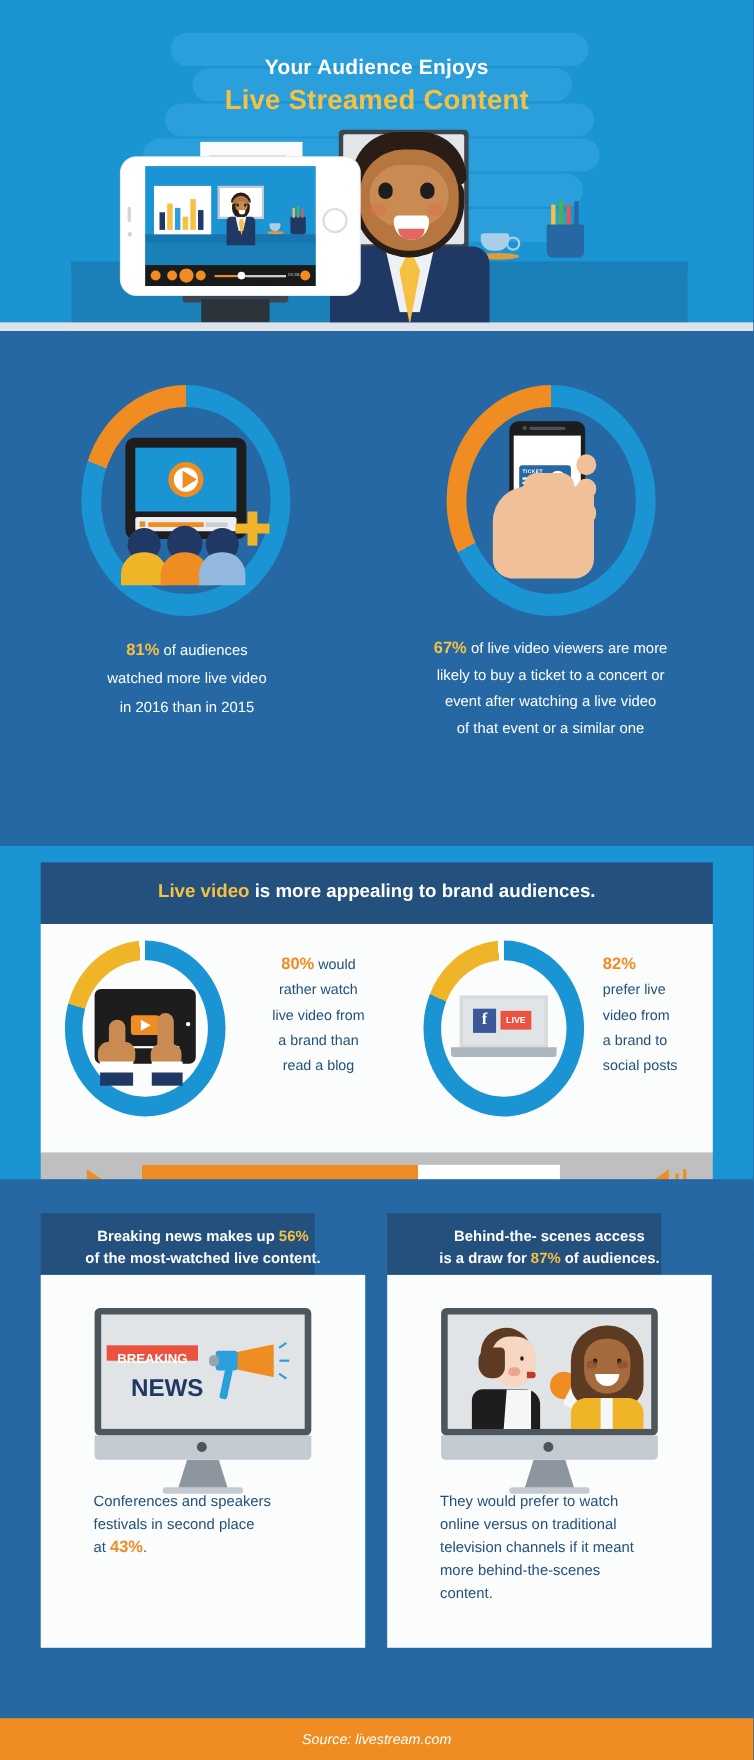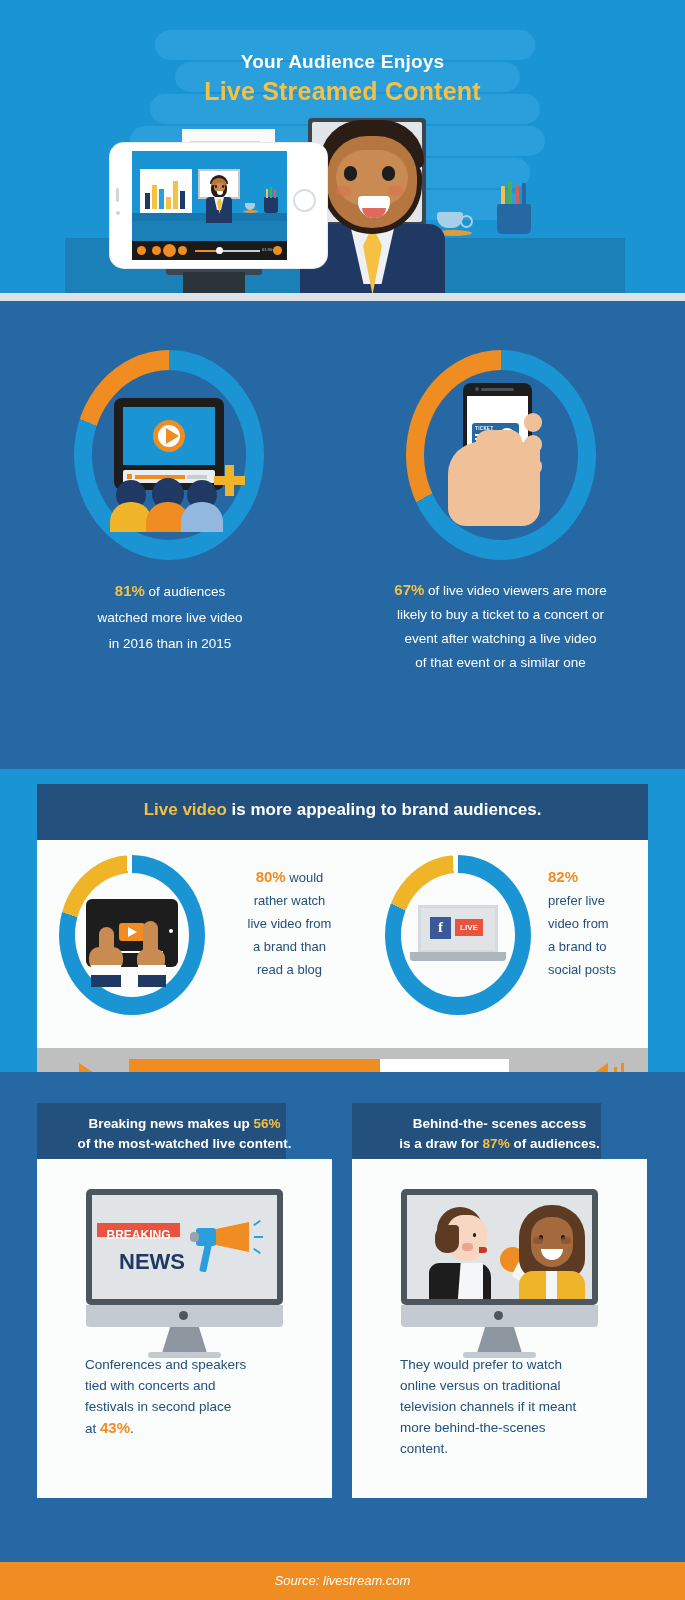--- a/index.html
+++ b/index.html
@@ -389,21 +389,20 @@
               <span style="position:absolute;left:161px;top:55px;width:8px;height:2px;background:#2a9fdc;transform:rotate(35deg);"></span>
             </div>
           </div>
           <div class="imac-chin"></div>
             <div class="imac-dot"></div>
           <div class="imac-neck"></div>
             <div class="imac-base"></div>
         </div>
         <div class="bcard-text">
           <div>Conferences and speakers</div>
-          <div>tied with concerts and</div>
           <div>festivals in second place</div>
           <div><span>at </span><span class="pct-o">43%</span><span>.</span></div>
         </div>
       </div>
     </div>
 
     <div class="bcard right">
       <div class="bcard-head">
         <p>
           <span>Behind-the- scenes access</span><br>

